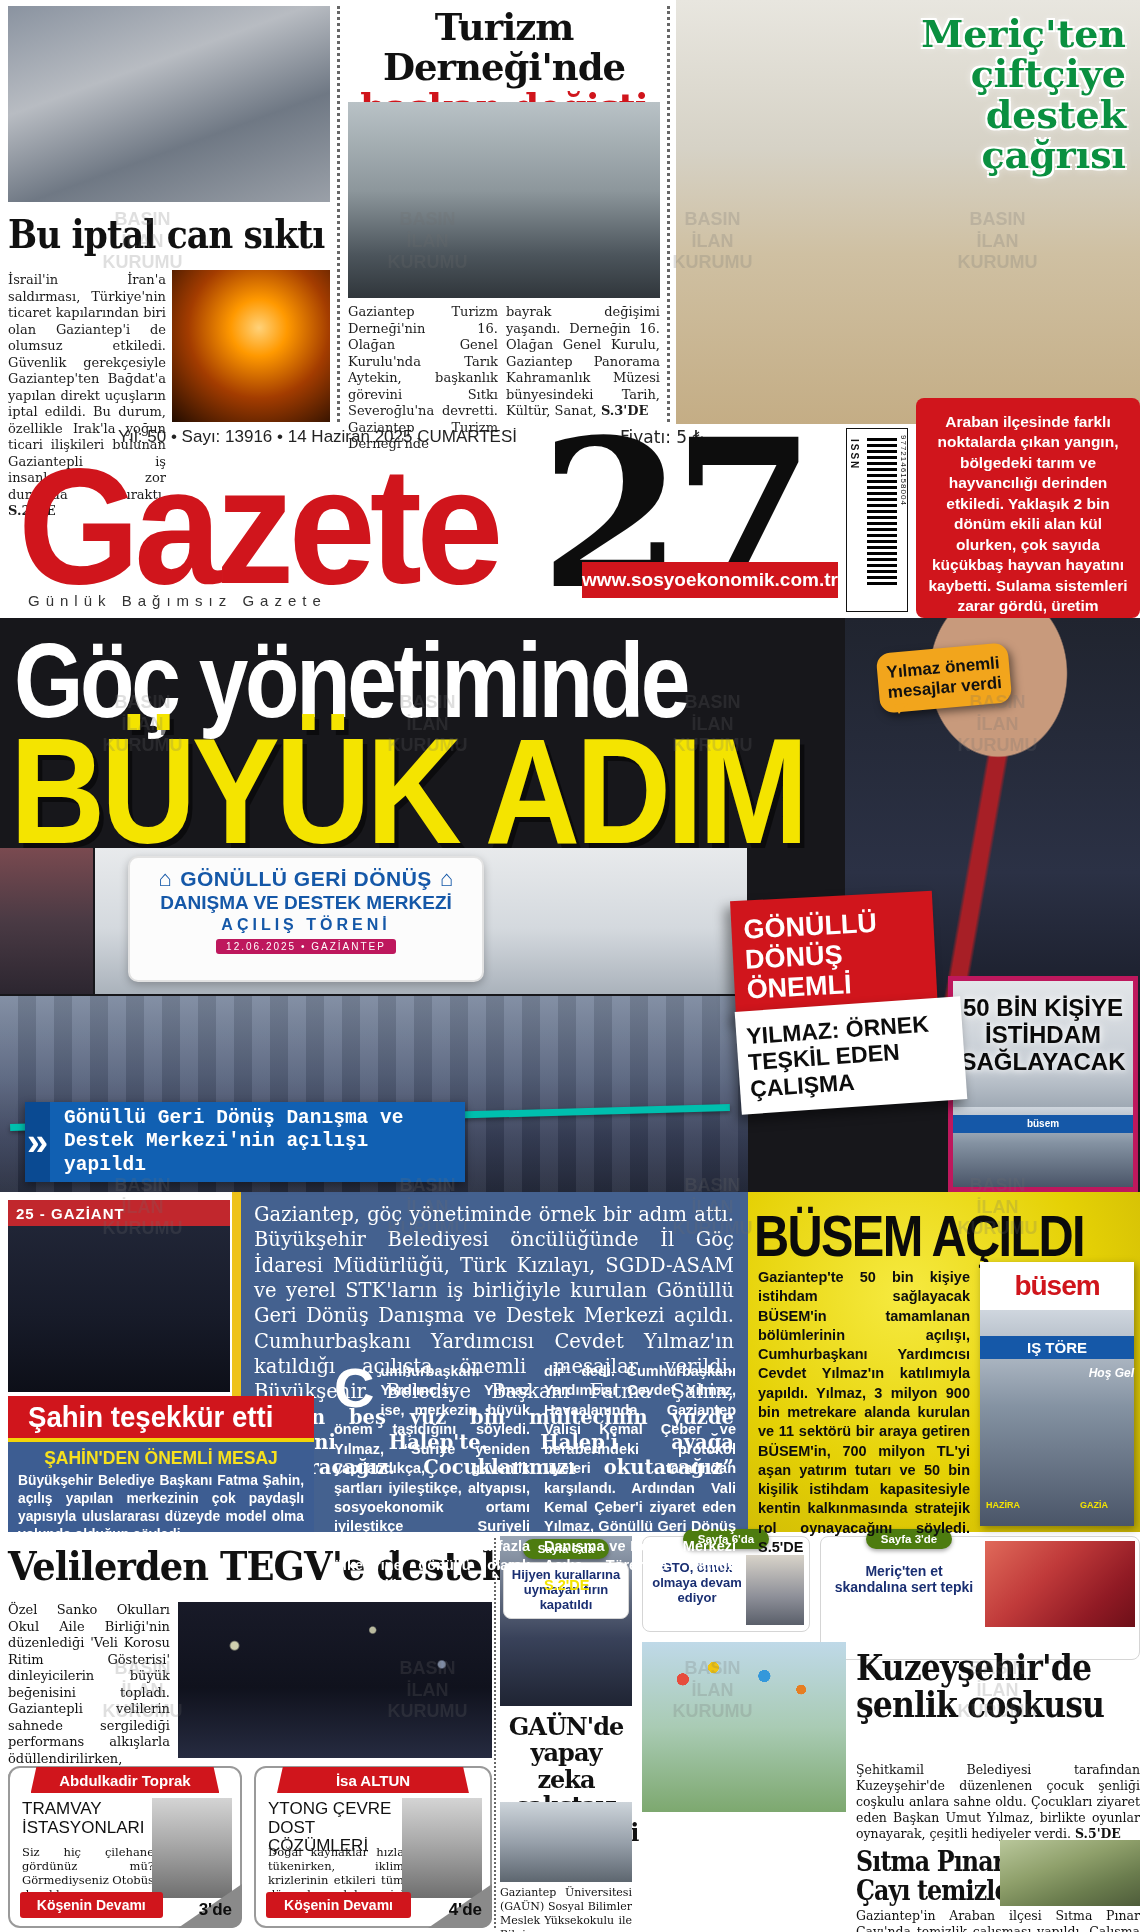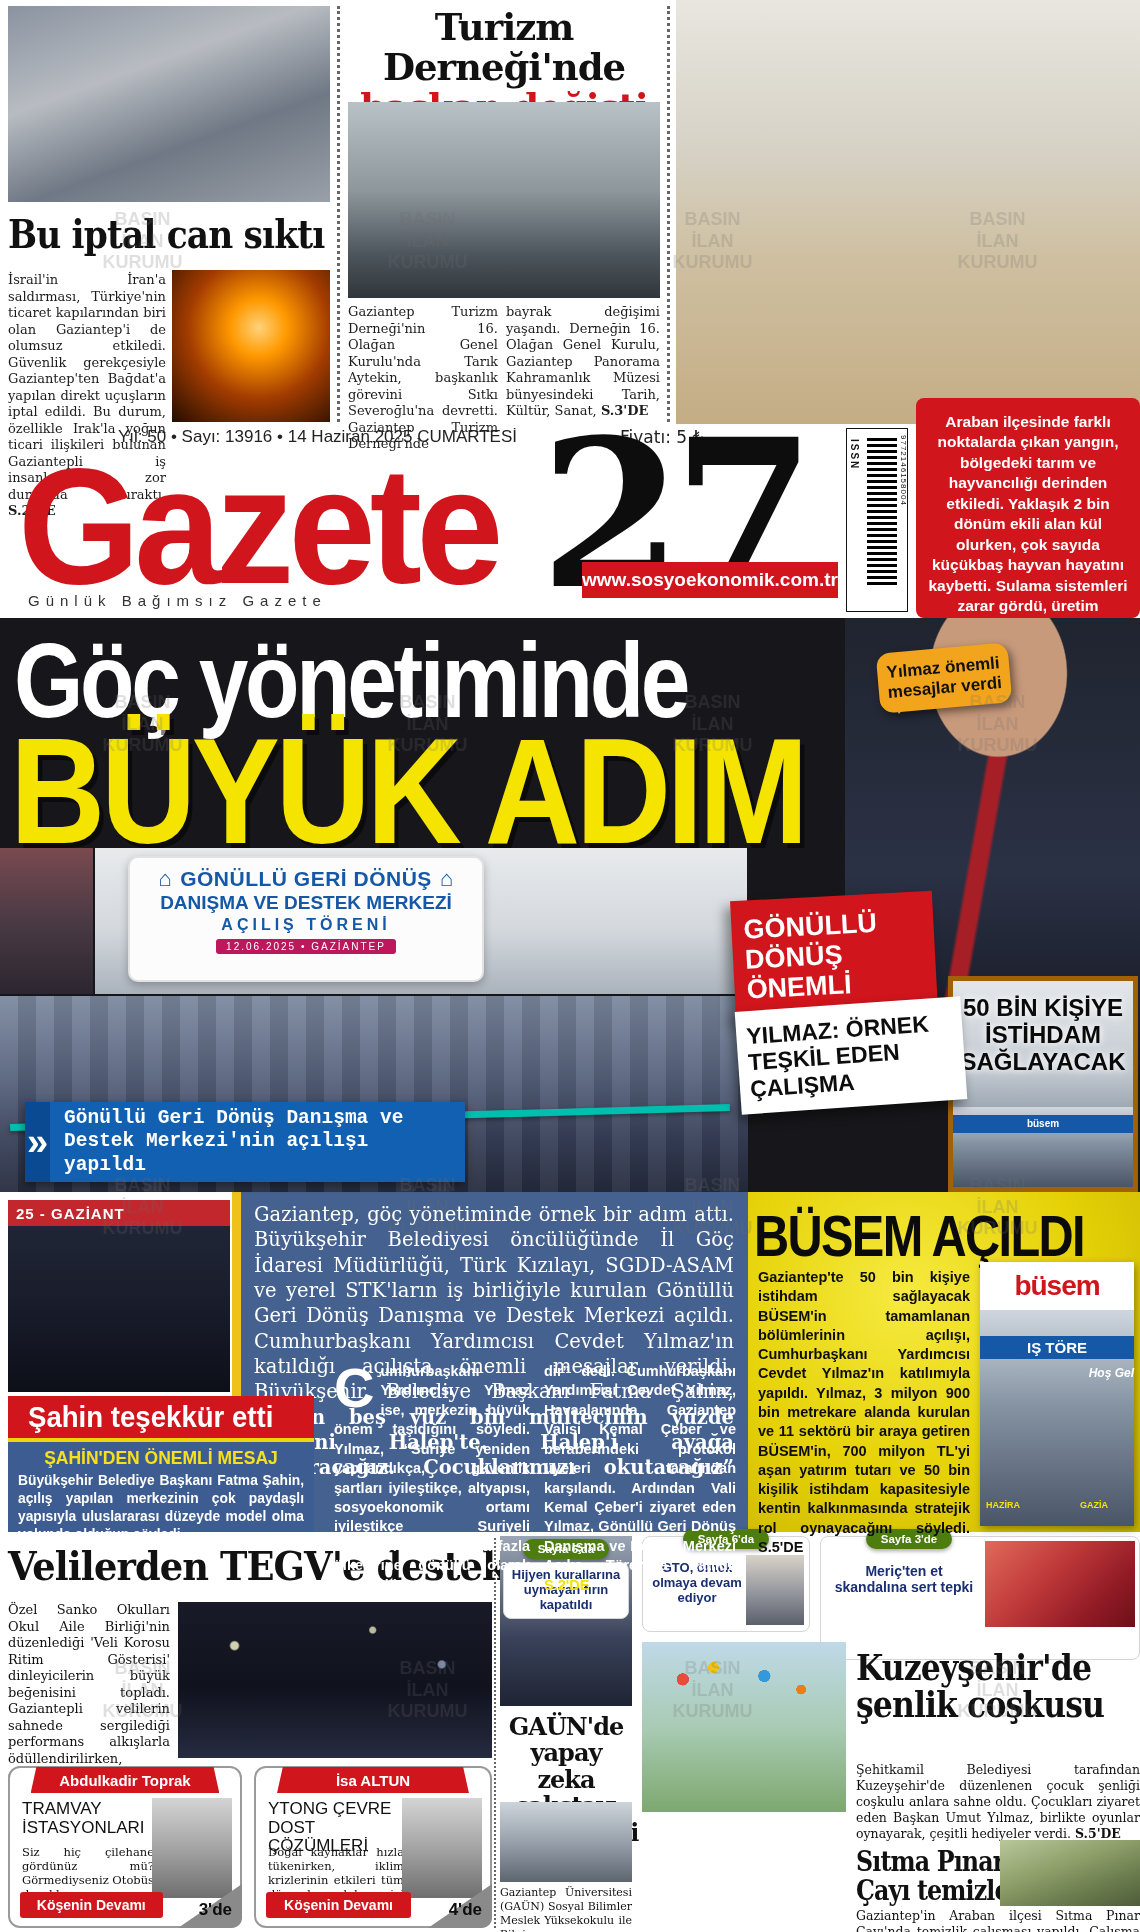--- a/index.html
+++ b/index.html
@@ -83,21 +83,21 @@
   .bp1 { color:#1558a8; font-weight:bold; font-size:21px; letter-spacing:.5px; }
   .bp2 { color:#1558a8; font-weight:bold; font-size:19px; }
   .bp3 { color:#1558a8; font-weight:bold; font-size:16px; letter-spacing:4px; margin-top:2px; }
   .bpd { display:inline-block; background:#be185d; color:#fff; font-size:10px; letter-spacing:2px; padding:2px 10px; border-radius:3px; margin-top:5px; }
   .house { color:#1558a8; font-size:22px; font-weight:bold; margin:0 8px; }
   .ribbonline { background:#00bfae; height:7px; transform:rotate(-1.6deg); box-shadow:0 2px 4px rgba(0,0,0,.4); }
   .redbox { background:#d0151c; transform:rotate(-3deg); color:#fff; font-weight:bold; font-size:27px; line-height:1.12;
             padding:14px 12px; box-shadow:-6px 6px 12px rgba(0,0,0,.4); }
   .quotebox { background:#fff; transform:rotate(-4deg); color:#0d0d0d; font-weight:bold; font-size:23px; line-height:1.15;
               padding:12px 10px; box-shadow:-4px 6px 12px rgba(0,0,0,.45); }
-  .jobsbox { border:5px solid #a16207; }
+  .jobsbox { border:5px solid #be185d; }
   .jobs-text { font-weight:bold; font-size:24px; line-height:1.12; text-align:center; color:#0a0a0a;
                text-shadow:0 0 6px rgba(255,255,255,.9), 0 0 12px rgba(255,255,255,.8); }
   .bluebar { background:#1160b2; display:flex; align-items:center; box-shadow:0 3px 8px rgba(0,0,0,.4); }
   .bluebar .chev { width:48px; align-self:stretch; background:#0a4a92; color:#fff; font-size:38px; font-weight:bold;
                    display:flex; align-items:center; justify-content:center; }
   .bluebar .txt { color:#fff; font-weight:bold; font-size:19.5px; line-height:1.2; padding:0 10px 0 14px;font-family:Liberation Mono, monospace; }
 
   
   .bodyblue { background:#44618f; border-left:9px solid #eec21a; }
   .par1 { font-family:"DejaVu Serif",serif; color:#fff; font-size:19.5px; line-height:1.3; text-align:justify; }
@@ -172,20 +172,21 @@
   </div>
   <div class="abs ph ph-meeting" style="left:348px; top:102px; width:312px; height:196px;"></div>
   <div class="abs topbody" style="left:348px; top:304px; width:150px; height:116px;">Gaziantep Turizm Derneği'nin 16. Olağan Genel Kurulu'nda Tarık Aytekin, başkanlık görevini Sıtkı Severoğlu'na devretti. Gaziantep Turizm Derneği'nde</div>
   <div class="abs topbody" style="left:506px; top:304px; width:154px; height:116px;">
     <span>bayrak değişimi yaşandı. Derneğin 16. Olağan Genel Kurulu, Gaziantep Panorama Kahramanlık Müzesi bünyesindeki Tarih, Kültür, Sanat, </span><span class="pgref">S.3'DE</span>
   </div>
 
   <div class="abs dotsep" style="left:667px; top:6px; height:416px;"></div>
 
   <div class="abs ph ph-sacks" style="left:676px; top:0px; width:464px; height:424px;"></div>
+  <div class="abs hl-green" style="left:908px; top:14px; width:218px;">Meriç'ten çiftçiye destek çağrısı</div>
 
   <div class="abs dateline" style="left:118px; top:427px;">Yıl: 50 • Sayı: 13916 • 14 Haziran 2025 CUMARTESİ</div>
   <div class="abs dateline" style="left:620px; top:427px; font-family:'DejaVu Sans',sans-serif;">Fiyatı: 5 ₺</div>
   <div class="abs" style="left:18px; top:452px;">
     <span class="logo-red sqz" style="transform:scaleX(.95);">Gazete</span>
   </div>
   <div class="abs logo-num" style="left:540px; top:432px;">27</div>
   <div class="abs tagline" style="left:28px; top:592px;">Günlük Bağımsız Gazete</div>
   <div class="abs urlbar" style="left:582px; top:562px; width:256px; height:36px;">www.sosyoekonomik.com.tr</div>
   <div class="abs barcode" style="left:846px; top:428px; width:62px; height:184px;">

